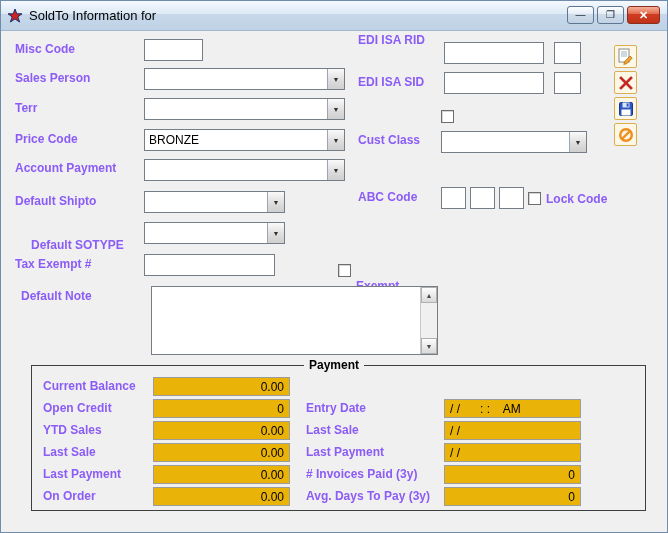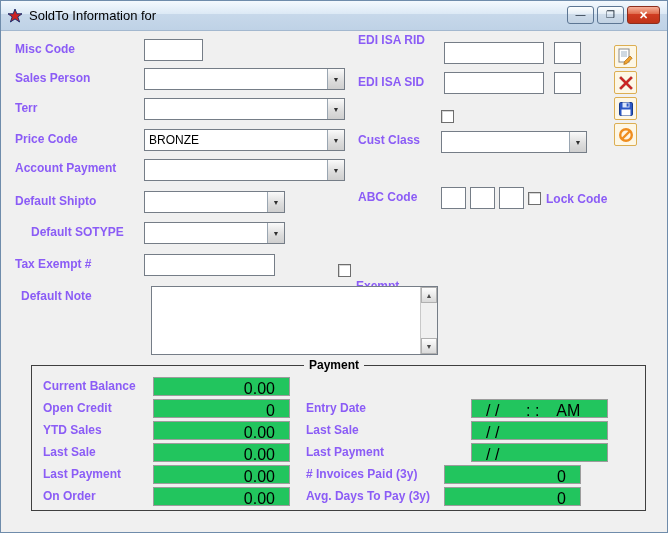--- a/index.html
+++ b/index.html
@@ -51,25 +51,25 @@
     width:17px; border-left:1px solid #9aa6b2;
     background: linear-gradient(#fafafa, #dcdcdc 60%, #cfcfcf);
     display:flex; align-items:center; justify-content:center;
     font-size:7px; color:#303030;
   }
   .checkbox {
     position:absolute; width:13px; height:13px; background:#fff;
     border:1px solid #6e6e6e; box-shadow: inset 1px 1px 0 #d5d5d5;
   }
   .robox {
-    position:absolute; height:19px; background:#22c55e; border:1px solid #9c9c9c;
-    font-size:16px; color:#000; padding:2px 14px; text-align:right;
+    position:absolute; height:19px; background:#eab308; border:1px solid #9c9c9c;
+    font-size:12px; color:#000; padding:2px 5px; text-align:right;
     white-space:pre; overflow:hidden;
   }
-  .robox.left-align { text-align:left;margin-left:27px; }
+  .robox.left-align { text-align:left; }
 
   
   .notebox {
     position:absolute; background:#fff; border:1px solid #757d87; display:flex;
   }
   .note-input {
     flex:1; border:none; outline:none; resize:none;
     font: 12px "Liberation Sans", sans-serif; padding:2px 3px;
   }
   .note-scroll {
@@ -149,21 +149,21 @@
     <span class="combo-val"></span>
     <span class="combo-btn">▼</span>
   </div>
 
   <span class="lbl" style="left:14px; top:193px;">Default Shipto</span>
   <div class="combo" style="left:143px; top:190px; width:141px;">
     <span class="combo-val"></span>
     <span class="combo-btn">▼</span>
   </div>
 
-  <span class="lbl" style="left:14px; top:224px;padding-left:16px;">Default SOTYPE</span>
+  <span class="lbl" style="left:14px; top:237px;padding-left:16px;">Default SOTYPE</span>
   <div class="combo" style="left:143px; top:221px; width:141px;">
     <span class="combo-val"></span>
     <span class="combo-btn">▼</span>
   </div>
 
   <span class="lbl" style="left:14px; top:256px;">Tax Exempt #</span>
   <input class="tinput" style="left: 143px; top: 253px; width: 131px;" value="">
 
   <span class="checkbox" style="left:337px; top:263px;"></span>
   <span class="lbl" style="left:355px; top:263px;margin-top:15px;">Exempt</span>

